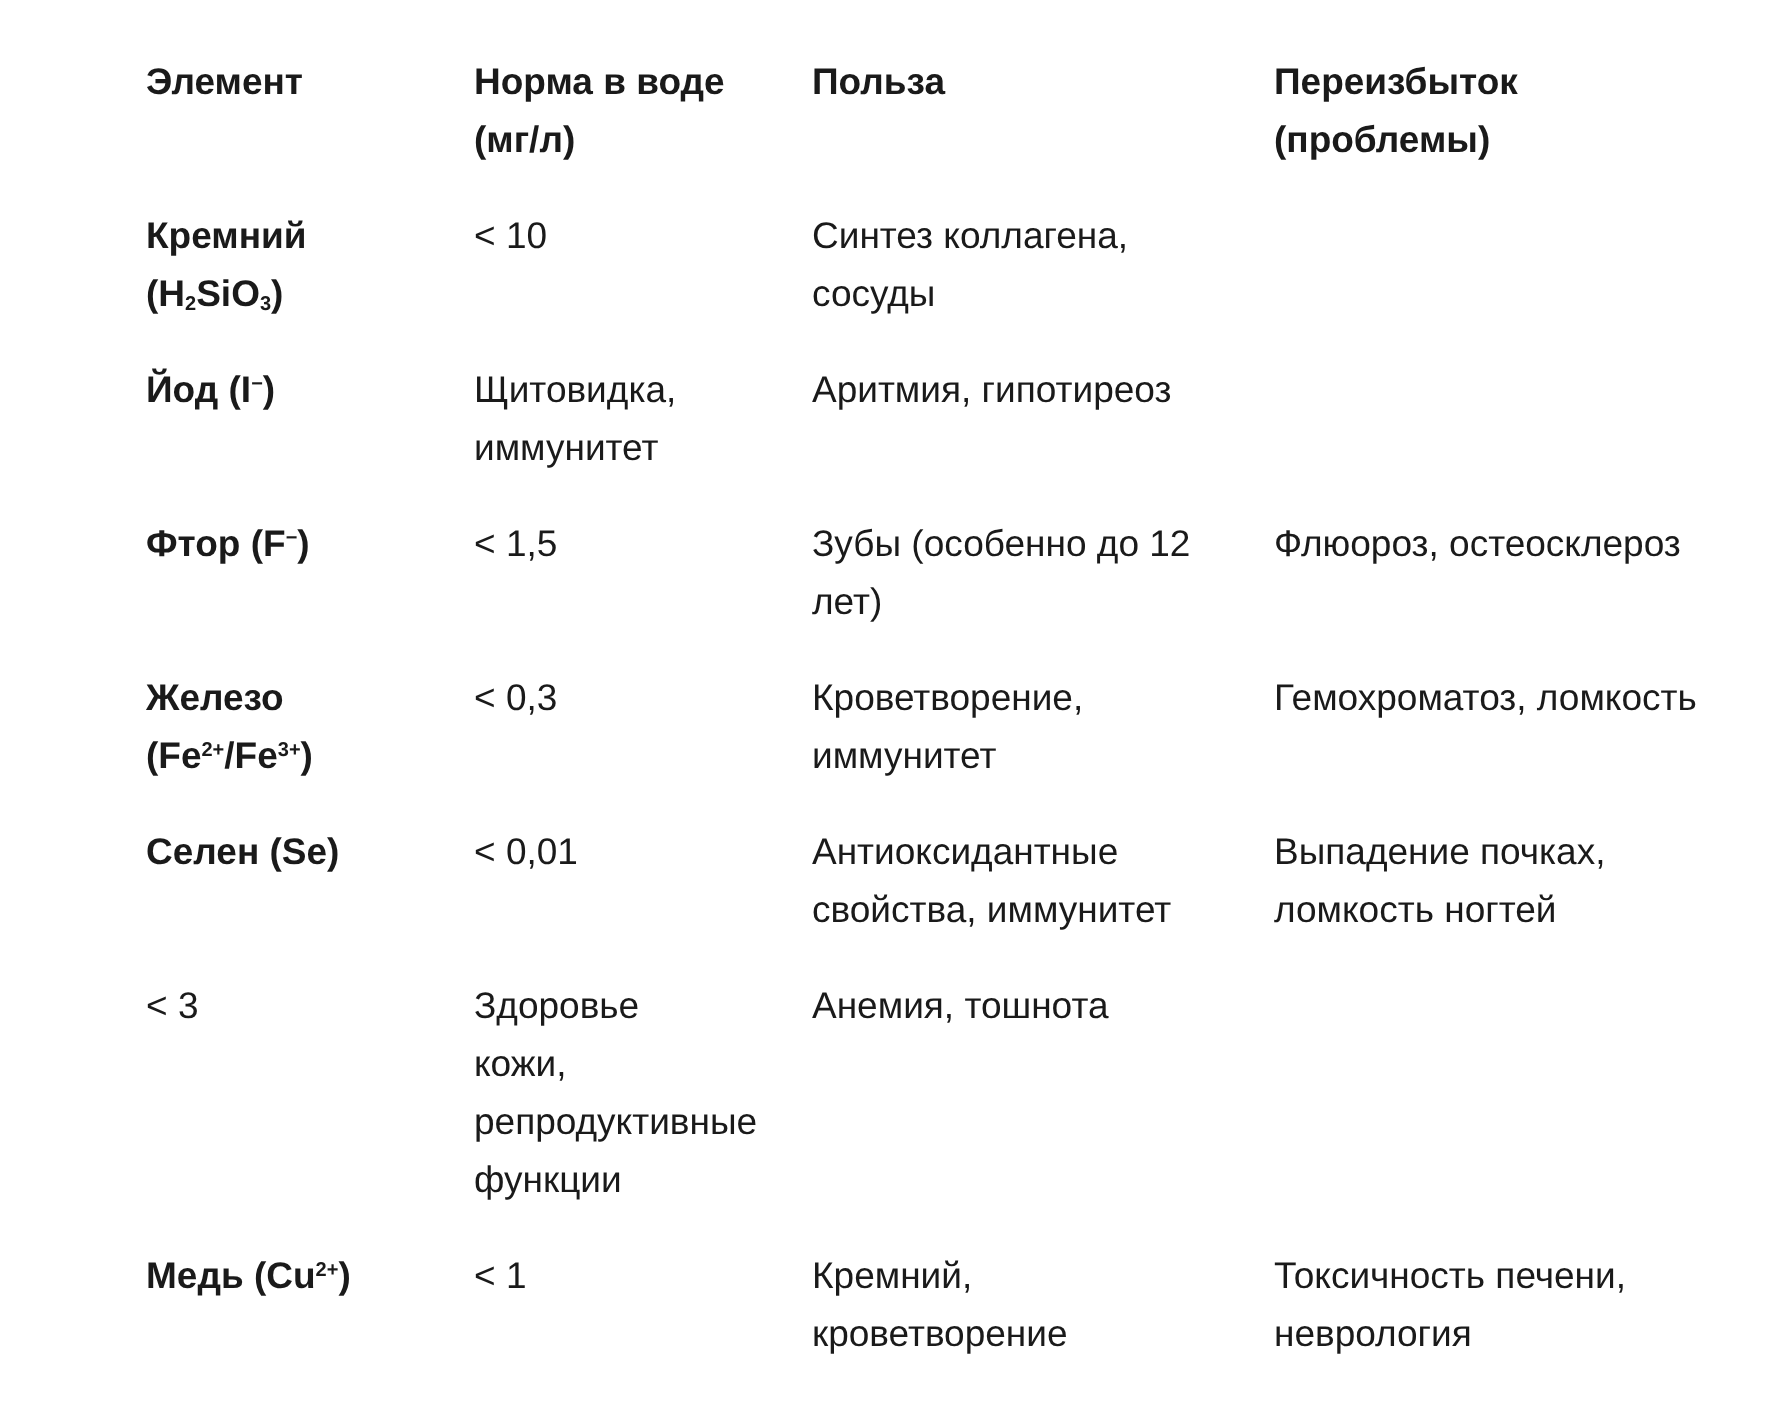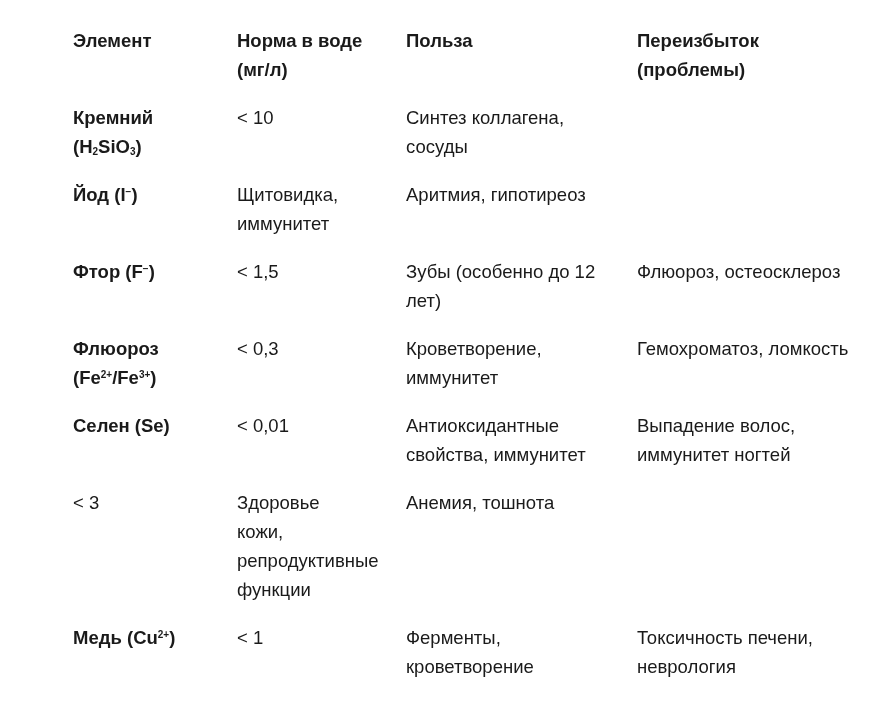--- a/index.html
+++ b/index.html
@@ -72,48 +72,48 @@
         <span>Фтор</span>
         <span>(F<sup>−</sup>)</span>
       </div>
       <div class="cell">&lt; 1,5</div>
       <div class="cell">Зубы (особенно до 12 лет)</div>
       <div class="cell">Флюороз, остеосклероз</div>
     </div>
 
     <div class="row">
       <div class="cell bold">
-        <span>Флюороз</span>
+        <span>Железо</span>
         <span>(Fe<sup>2+</sup>/Fe<sup>3+</sup>)</span>
       </div>
       <div class="cell">&lt; 0,3</div>
       <div class="cell">Кроветворение, иммунитет</div>
       <div class="cell">Гемохроматоз, ломкость</div>
     </div>
 
     <div class="row">
       <div class="cell bold">
         <span>Селен</span>
         <span>(Se)</span>
       </div>
       <div class="cell">&lt; 0,01</div>
       <div class="cell">Антиоксидантные свойства, иммунитет</div>
-      <div class="cell">Выпадение волос, иммунитет ногтей</div>
+      <div class="cell">Выпадение почках, ломкость ногтей</div>
     </div>
 
     <div class="row">
       <div class="cell">&lt; 3</div>
       <div class="cell">Здоровье кожи, репродуктивные функции</div>
       <div class="cell">Анемия, тошнота</div>
     </div>
 
     <div class="row">
       <div class="cell bold">
         <span>Медь</span>
         <span>(Cu<sup>2+</sup>)</span>
       </div>
       <div class="cell">&lt; 1</div>
-      <div class="cell">Ферменты, кроветворение</div>
+      <div class="cell">Кремний, кроветворение</div>
       <div class="cell">Токсичность печени, неврология</div>
     </div>
   </div>
 
 </div>
 
 </body></html>

